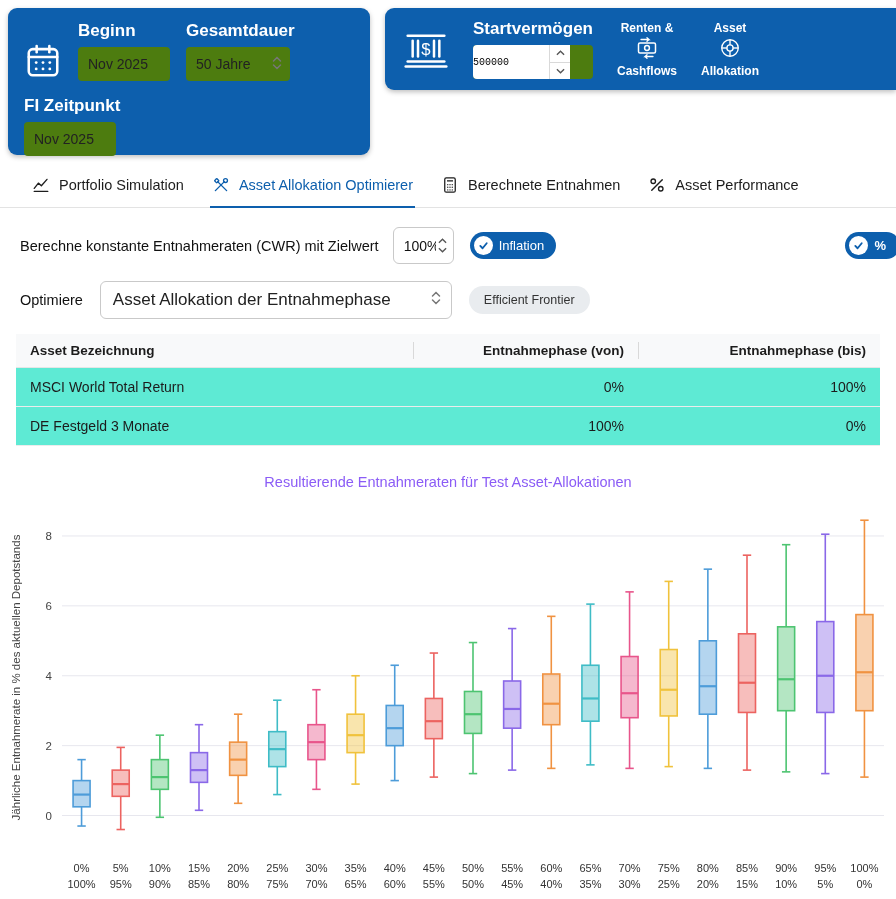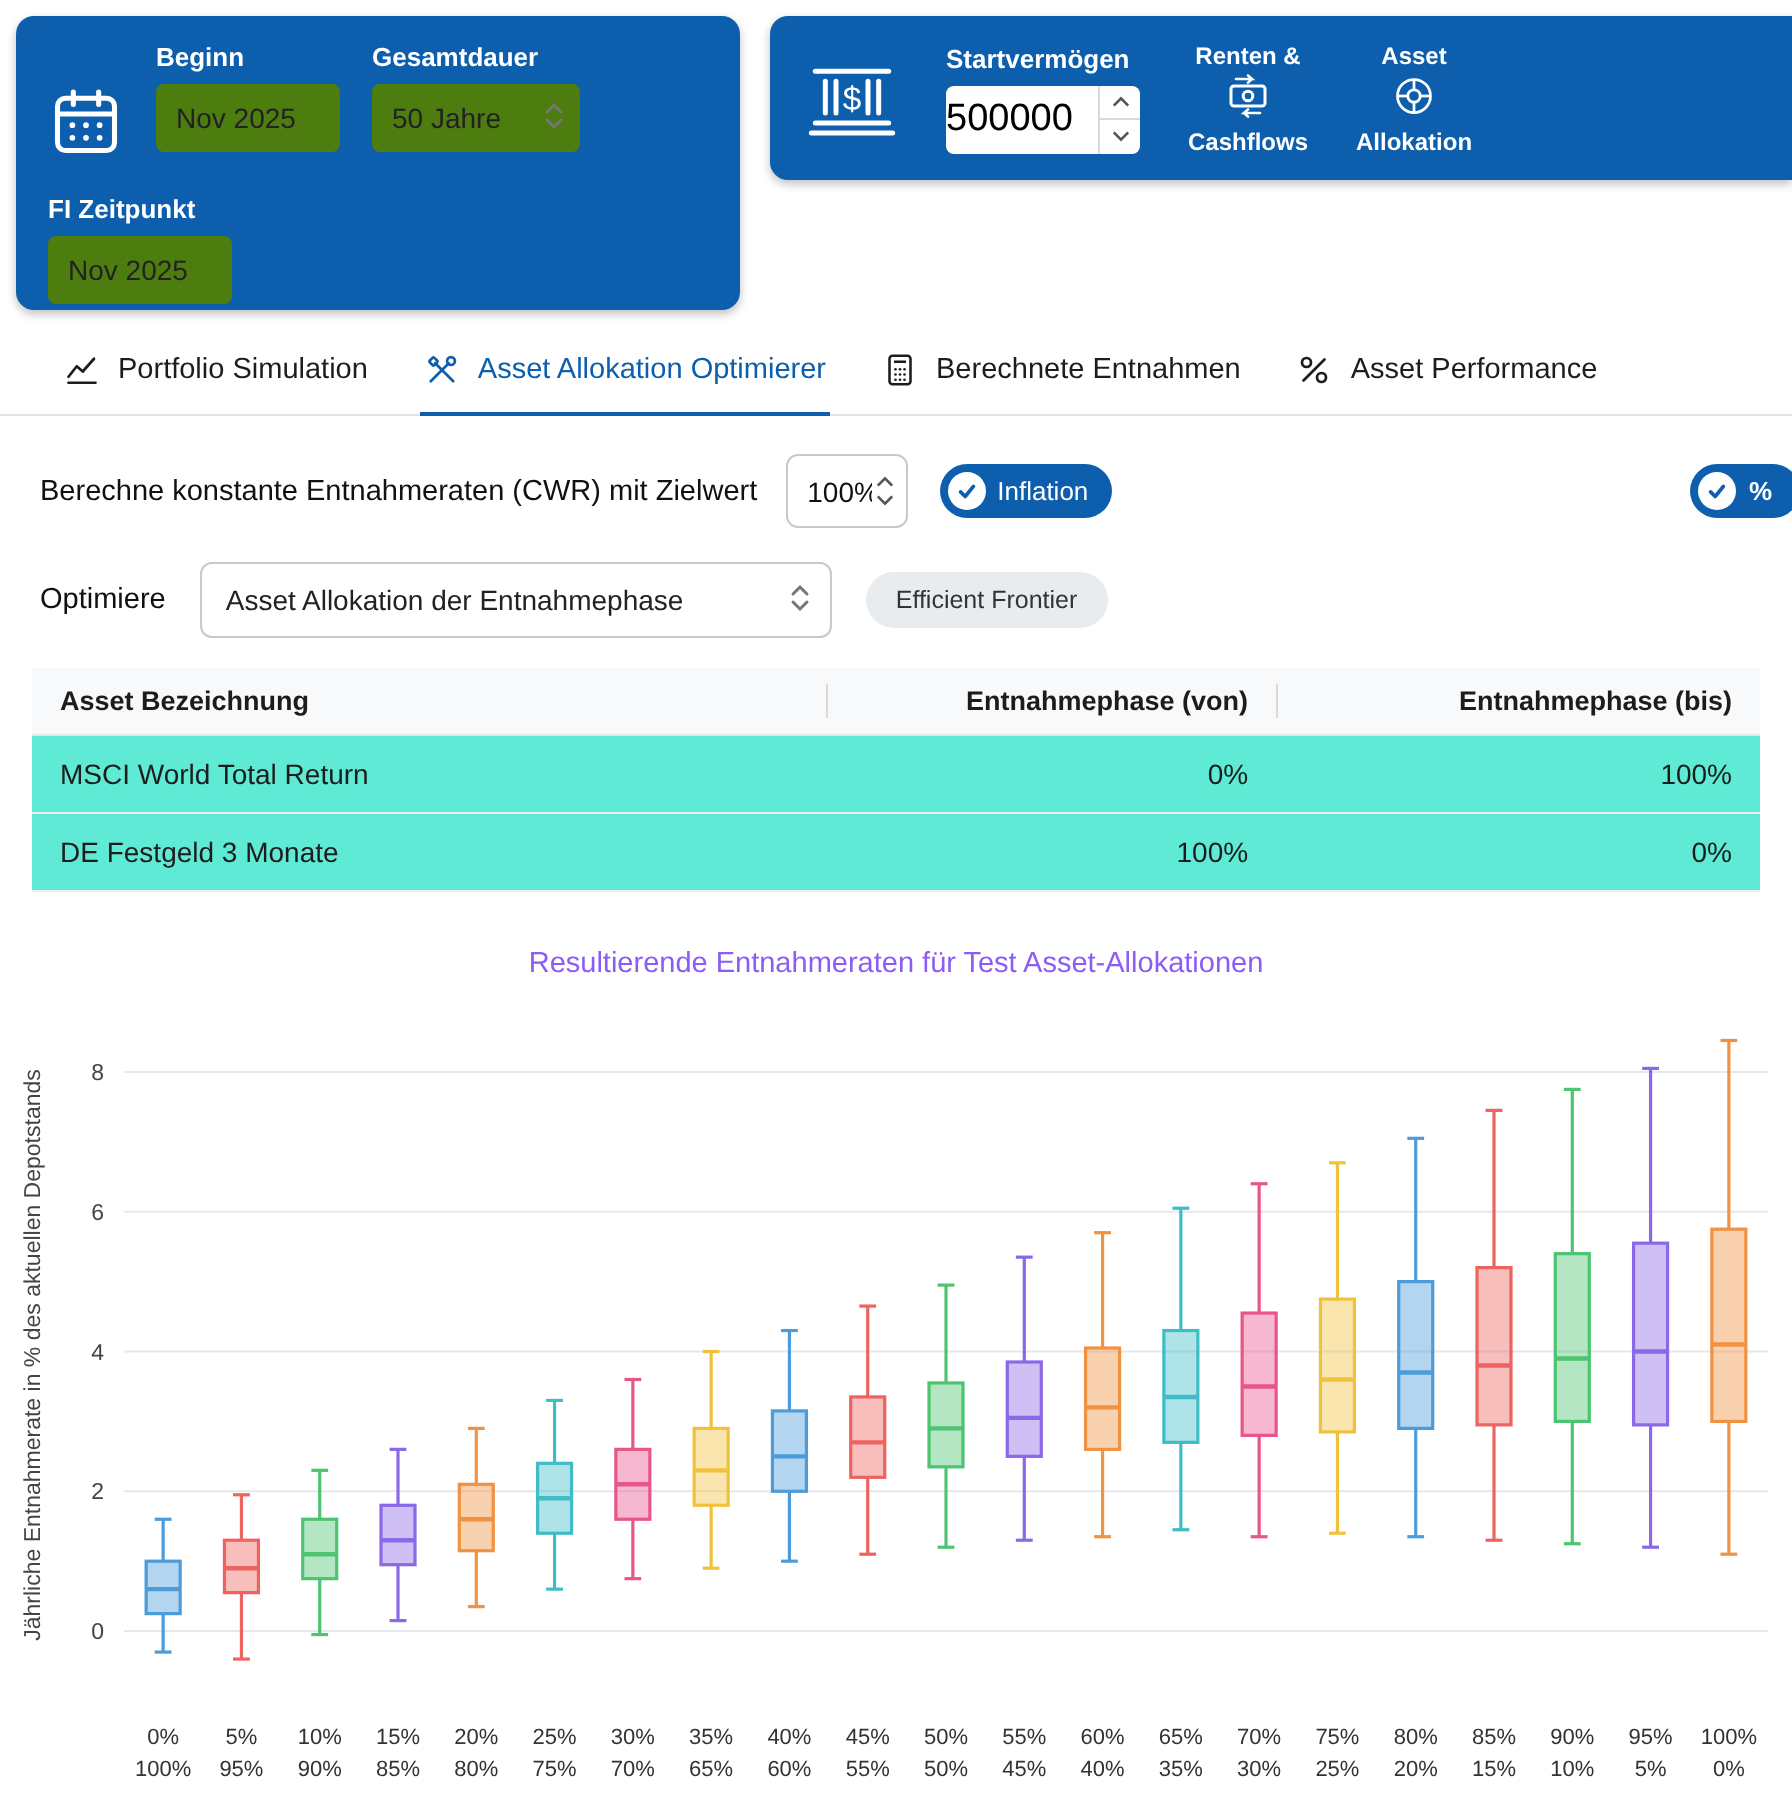--- a/index.html
+++ b/index.html
@@ -7,29 +7,29 @@
   body {
     width: 896px; height: 899px; overflow: hidden;
     font-family: "Liberation Sans", sans-serif;
     color: #222;
   }
   .top-row { display: flex; align-items: flex-start; gap: 15px; padding: 8px 0 0 8px; }
   .panel { background: #0d5fad; color: #fff; box-shadow: 0 2px 5px rgba(0,0,0,0.25); }
   .panel-left { width: 362px; height: 147px; border-radius: 9px; padding: 13px 16px; }
   .panel-right { flex: 1; height: 82px; border-radius: 9px 0 0 9px; display: flex; align-items: center; gap: 24px; padding: 0 18px; }
   .pl-row1 { display: flex; gap: 16px; }
-  .field label { display: block; font-size: 13px; font-weight: bold; color: #fff; margin-bottom: 6px; }
+  .field label { display: block; font-size: 17px; font-weight: bold; color: #fff; margin-bottom: 6px; }
   .txt-input, .sel-box, .num-box {
     background: #4d7c0f; border: none; border-radius: 4px; height: 34px;
     font-family: "Liberation Sans", sans-serif; font-size: 14px; color: #222;
   }
   .txt-input { width: 92px; padding: 0 10px; }
   .sel-box { width: 104px; display: flex; align-items: center; justify-content: space-between; padding: 0 8px 0 10px; cursor: pointer; }
   .num-box { display: flex; align-items: stretch; overflow: hidden; }
-  .num-box input { border: none; outline: none; width: 76px; padding: 0 0; font-size: 19px; font-family: Liberation Sans, sans-serif; }
+  .num-box input { border: none; outline: none; width: 76px; padding: 0 0; font-size: 10px; font-family: Liberation Mono, monospace; }
   .spin-col { display: flex; flex-direction: column; border-left: 1px solid #d9d9d9; }
   .spin-col .spin-btn { flex: 1; width: 20px; display: flex; align-items: center; justify-content: center; background: #fff; border: none; cursor: pointer; }
   .spin-col .spin-btn + .spin-btn { border-top: 1px solid #d9d9d9; }
   .cal-icon { margin-top: 21px; flex: 0 0 auto; }
   .fi-field { margin-top: 12px; }
   .icon-btn { display: flex; flex-direction: column; align-items: center; gap: 2px;
     font-size: 12px; font-weight: bold; color: #fff; background: none; border: none; cursor: pointer;
     font-family: "Liberation Sans", sans-serif; }
   .bank-icon { flex: 0 0 auto; margin-top: 4px; }
 
@@ -48,22 +48,22 @@
   .bordered-num .mini-spin { display: flex; flex-direction: column; gap: 3px; padding: 0 6px 0 2px; }
   .pill { display: inline-flex; align-items: center; gap: 6px; height: 27px; border-radius: 14px;
     background: #0d5fad; color: #fff; font-size: 13px; padding: 0 12px 0 4px; border: none; cursor: pointer;
     font-family: "Liberation Sans", sans-serif; }
   .pill .check-circle { width: 19px; height: 19px; border-radius: 50%; background: #fff; display: inline-flex; align-items: center; justify-content: center; }
   .pill-inflation { margin-left: 16px; }
   .pill-pct { margin-left: auto; margin-right: -4px; padding-right: 14px; font-weight: bold; }
 
   .opt-row { display: flex; align-items: center; gap: 17px; margin: 17px 0 0 20px; }
   .opt-label { font-size: 14.5px; color: #111; }
-  .big-select { width: 316px; height: 38px; border: 1px solid #c9c9c9; border-radius: 6px; background: #fff;
-    display: flex; align-items: center; justify-content: space-between; padding: 0 10px 0 12px; font-size: 14px; cursor: pointer; }
+  .big-select { width: 352px; height: 38px; border: 1px solid #c9c9c9; border-radius: 6px; background: #fff;
+    display: flex; align-items: center; justify-content: space-between; padding: 0 10px 0 12px; font-size: 17px; cursor: pointer; }
   .chip { height: 28px; border-radius: 14px; background: #e9ecef; color: #333; border: none; padding: 0 15px;
     font-size: 12.5px; cursor: pointer; font-family: "Liberation Sans", sans-serif; }
 
   
   table.alloc { width: calc(100% - 32px); margin: 15px 16px 0 16px; border-collapse: collapse; font-size: 14px; }
   table.alloc th { background: #f8f9fa; font-weight: bold; font-size: 13.5px; color: #1c1c1c; text-align: left;
     padding: 9px 14px; border-bottom: 1px solid #e6e6e6; position: relative; }
   table.alloc th.num, table.alloc td.num { text-align: right; }
   table.alloc th + th::before { content: ""; position: absolute; left: 0; top: 8px; bottom: 8px; width: 1px; background: #d9d9d9; }
   table.alloc td { padding: 11px 14px; border-bottom: 1px solid #ececec; color: #1c1c1c; background: #5eead4; }

